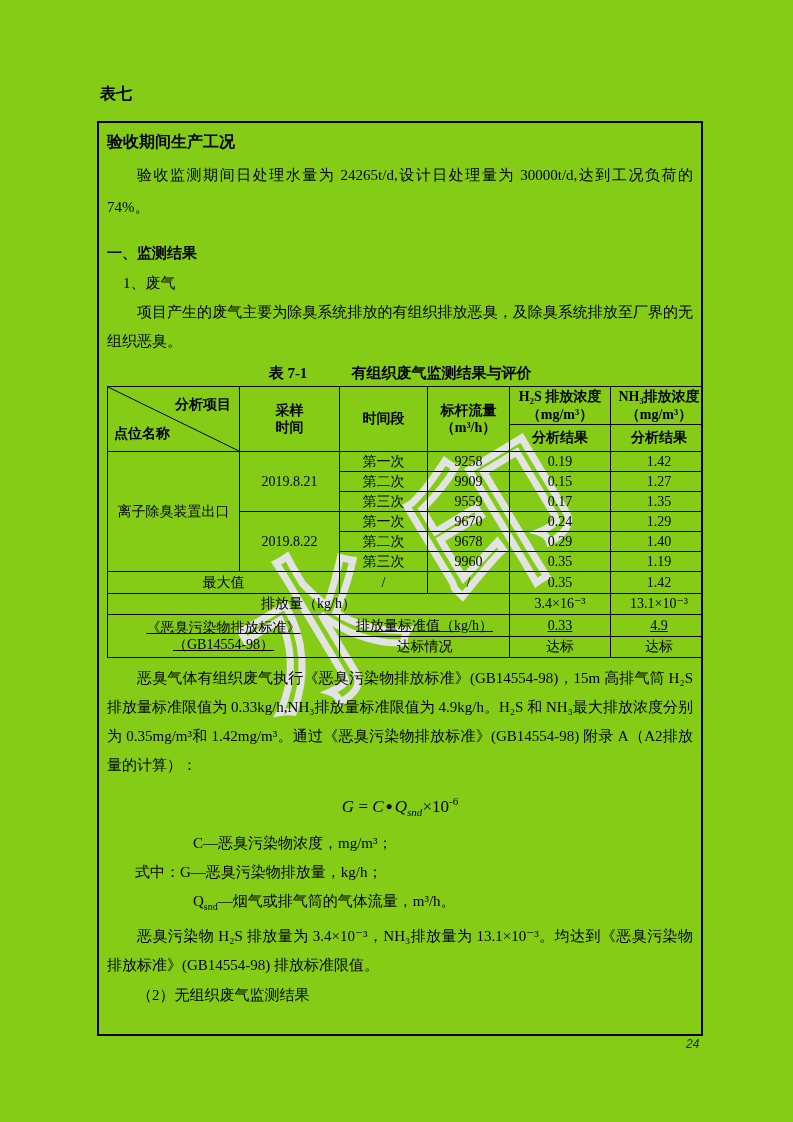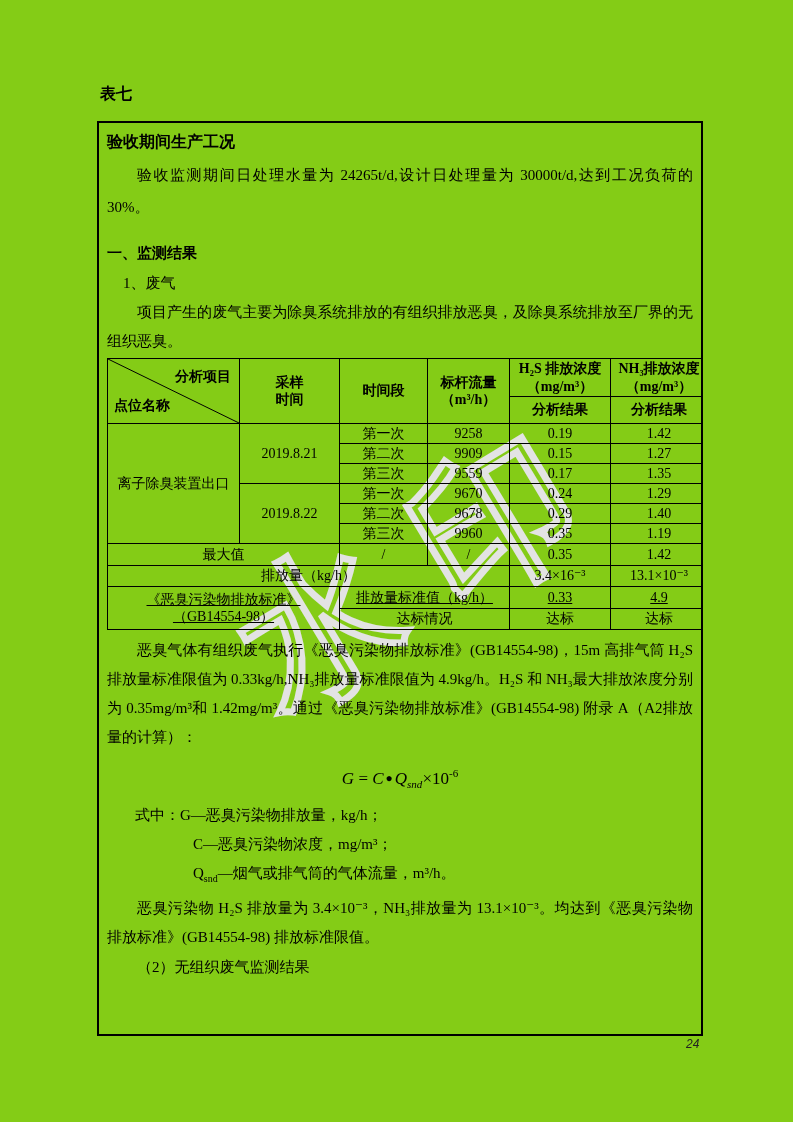--- a/index.html
+++ b/index.html
@@ -76,28 +76,31 @@
 <div class="page">
 
   <div class="doc-title">表七</div>
 
   <div class="watermark">水印</div>
 
   <div class="box">
 
     <div class="sec1">
       <div class="sec1-title">验收期间生产工况</div>
-      <p>验收监测期间日处理水量为 24265t/d,设计日处理量为 30000t/d,达到工况负荷的 30%。</p>
+      <p>验收监测期间日处理水量为 24265t/d,设计日处理量为 30000t/d,达到工况负荷的 74%。</p>
     </div>
 
     <div class="sec2">
       <div class="h1">一、监测结果</div>
       <div class="h2">1、废气</div>
       <p class="indent">项目产生的废气主要为除臭系统排放的有组织排放恶臭，及除臭系统排放至厂界的无组织恶臭。</p>
 
+      <div class="caption">
+        <span class="cap-no">表 7-1</span><span>有组织废气监测结果与评价</span>
+      </div>
 
       <table class="mon">
         <colgroup>
           <col style="width:132px">
             <col style="width:100px">
             <col style="width:88px">
           <col style="width:82px">
             <col style="width:101px">
             <col style="width:97px">
         </colgroup>
@@ -192,25 +195,25 @@
         </tbody>
       </table>
 
       <p class="indent">恶臭气体有组织废气执行《恶臭污染物排放标准》(GB14554-98)，15m 高排气筒 H₂S排放量标准限值为 0.33kg/h,NH₃排放量标准限值为 4.9kg/h。H₂S 和 NH₃最大排放浓度分别为 0.35mg/m³和 1.42mg/m³。通过《恶臭污染物排放标准》(GB14554-98) 附录 A（A2排放量的计算）：</p>
 
       <div class="formula">
         <i>G</i><span> = </span><i>C</i><span class="fdot">●</span><i>Q</i><span class="fsub">snd</span><span>×10</span><span class="fsup">-6</span>
       </div>
 
       <div class="notes">
+        <div class="note ind">
+          <span>C</span><span>—恶臭污染物浓度，mg/m³；</span>
+        </div>
         <div class="note">
           <span>式中：</span><span>G</span><span>—恶臭污染物排放量，kg/h；</span>
-        </div>
-        <div class="note ind">
-          <span>C</span><span>—恶臭污染物浓度，mg/m³；</span>
         </div>
         <div class="note ind">
           <span>Q</span><sub>snd</sub><span>—烟气或排气筒的气体流量，m³/h。</span>
         </div>
       </div>
 
       <p class="indent">恶臭污染物 H₂S 排放量为 3.4×10⁻³，NH₃排放量为 13.1×10⁻³。均达到《恶臭污染物排放标准》(GB14554-98) 排放标准限值。</p>
       <p class="indent">（2）无组织废气监测结果</p>
     </div>
   </div>

